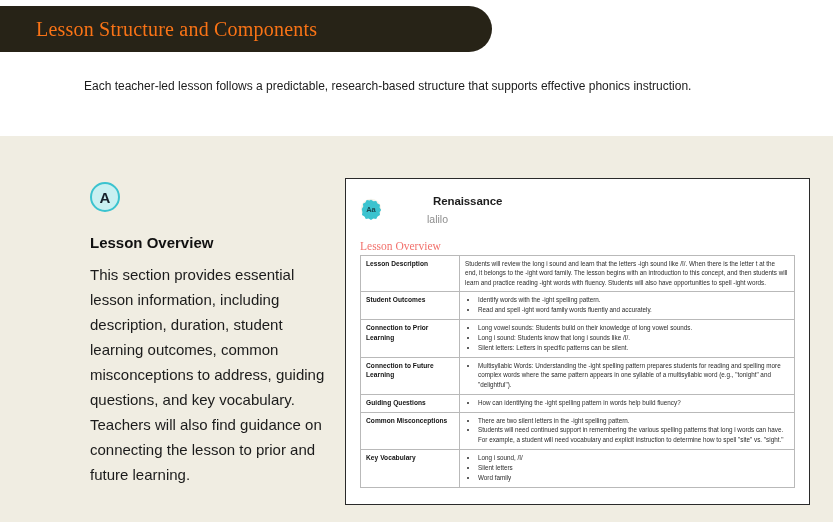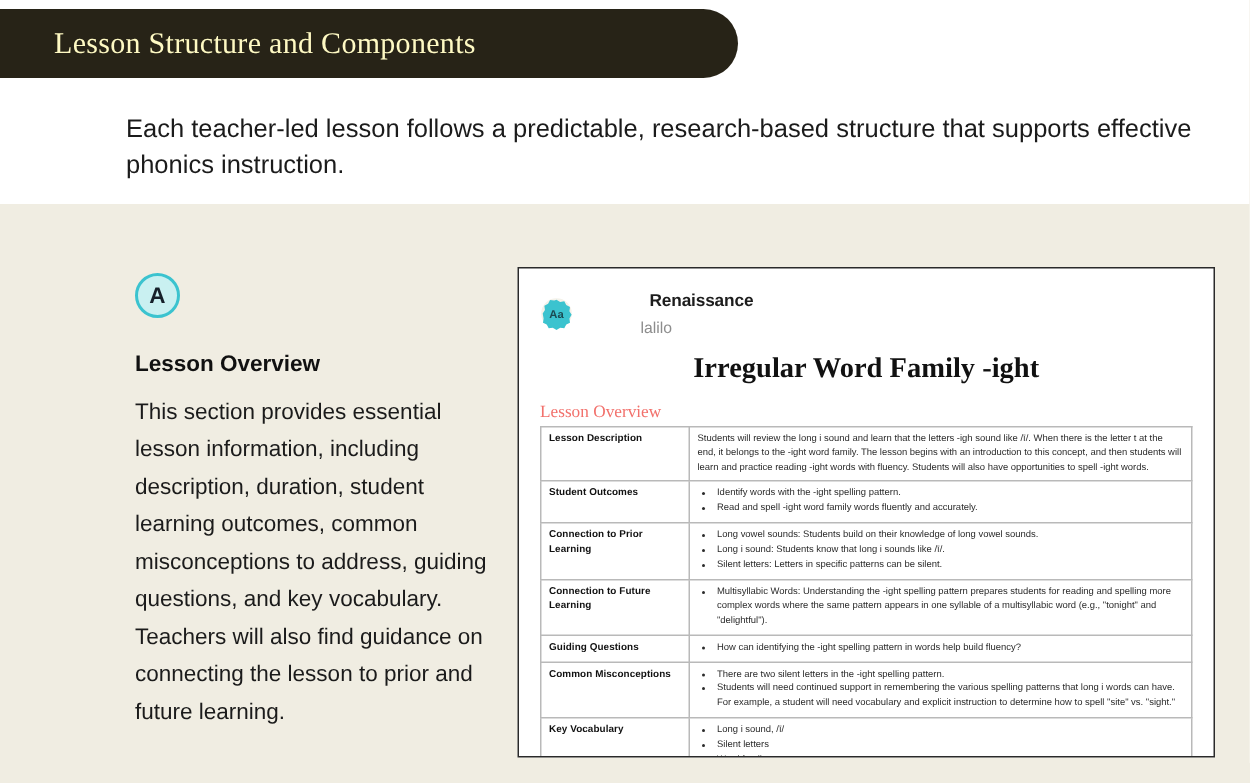--- a/index.html
+++ b/index.html
@@ -21,34 +21,34 @@
     left: 0;
     top: 6px;
     width: 492px;
     height: 46px;
     background: #272317;
     border-radius: 0 40px 40px 0;
     display: flex;
     align-items: center;
   }
   .banner-title {
-    color: #fef9c3;
+    color: #f97316;
     font-family: "Liberation Serif", serif;
     font-size: 20px;
     letter-spacing: 0.2px;
     padding-left: 36px;
   }
 
   
   .intro {
     position: absolute;
     left: 84px;
     top: 74px;
     width: 720px;
-    font-size: 17px;
+    font-size: 12px;
     line-height: 24px;
     color: #1b1b1b;
   }
 
   
   .beige {
     position: absolute;
     left: 0;
     top: 136px;
     width: 833px;
@@ -200,21 +200,20 @@
         <path d="M11 1.8 l2.4 1.5 2.8-.4 1.3 2.5 2.5 1.3-.4 2.8 1.5 2.4-1.5 2.4.4 2.8-2.5 1.3-1.3 2.5-2.8-.4-2.4 1.5-2.4-1.5-2.8.4-1.3-2.5-2.5-1.3.4-2.8L1.8 11l1.5-2.4-.4-2.8 2.5-1.3 1.3-2.5 2.8.4z" fill="#3bc3cf"></path>
         <text x="11" y="14" text-anchor="middle" font-family="Liberation Sans, sans-serif" font-size="7.5" font-weight="bold" fill="#1b4a52">Aa</text>
       </svg>
     </span>
     <span class="logo-text-wrap">
       <span class="logo-name">Renaissance</span><br>
       <span class="logo-sub">lalilo</span>
     </span>
   </div>
 
-  <div class="doc-title">Irregular Word Family -ight</div>
 
   <div class="section-label">Lesson Overview</div>
 
   <table class="doc-table">
     <tbody>
         <tr>
           <td class="lbl">Lesson Description</td>
           <td class="val">
             <p>Students will review the long i sound and learn that the letters -igh sound like /ī/. When there is the letter t at the end, it belongs to the -ight word family. The lesson begins with an introduction to this concept, and then students will learn and practice reading -ight words with fluency. Students will also have opportunities to spell -ight words.</p>
           </td>

